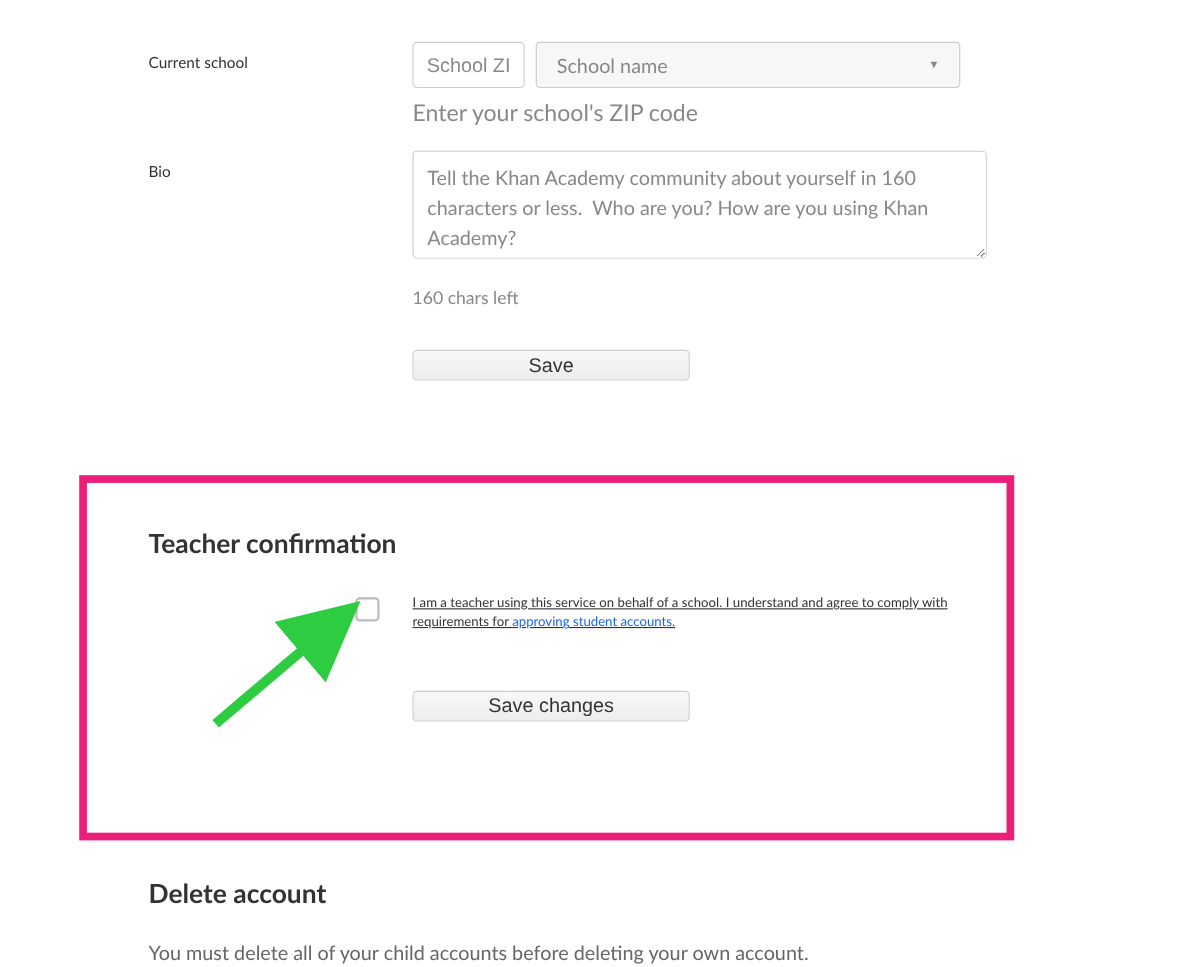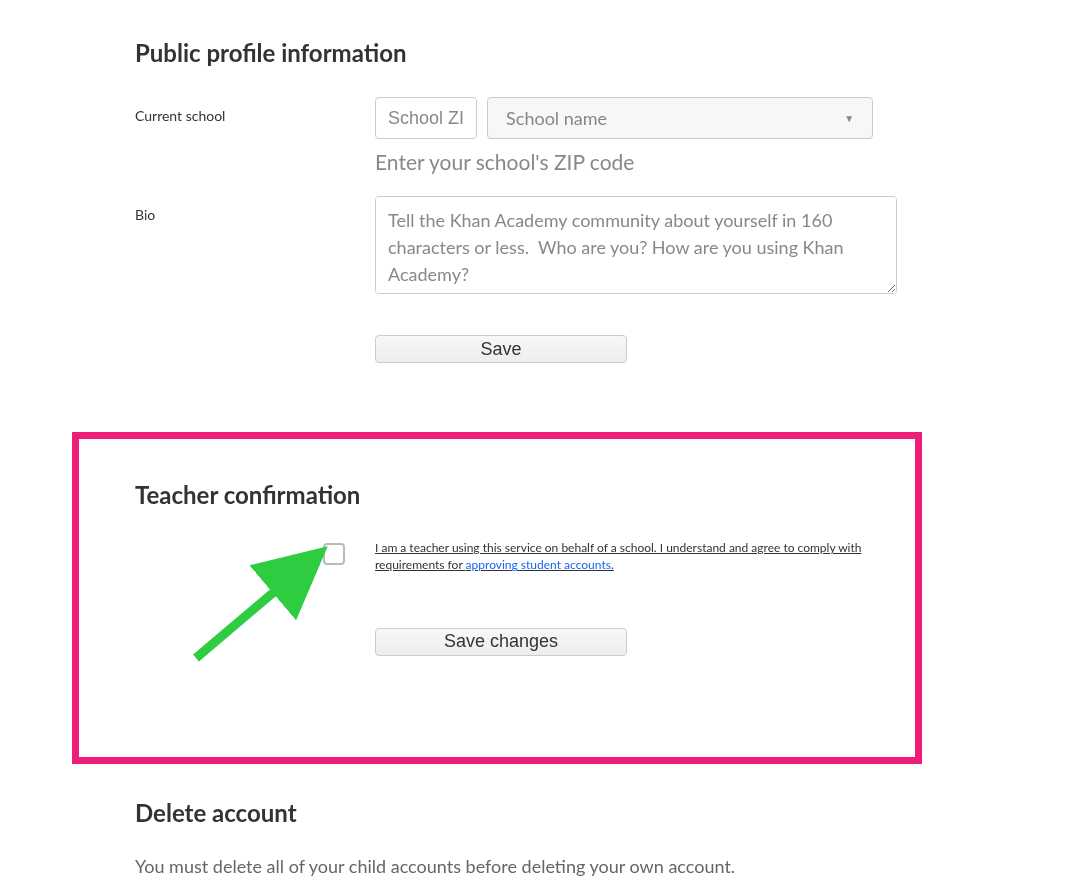--- a/index.html
+++ b/index.html
@@ -184,38 +184,38 @@
     position: absolute;
     left: 186px;
     top: 536px;
     pointer-events: none;
   }
 </style>
 </head>
 <body>
 
 <div class="section profile">
-  <h2 class="section-title">Public profile information</h2>
 
   <div class="form-row">
     <div class="form-label">Current school</div>
     <div class="form-field">
       <input type="text" class="zip-input" placeholder="School ZIP" style="">
       <span class="school-select">
         <span>School name</span>
         <span class="caret">▼</span>
       </span>
       <div class="helper-text">Enter your school's ZIP code</div>
     </div>
   </div>
 
   <div class="form-row" style="margin-top:22px">
     <div class="form-label">Bio</div>
     <div class="form-field">
       <textarea class="bio-textarea" placeholder="Tell the Khan Academy community about yourself in 160 characters or less.  Who are you? How are you using Khan Academy?" style=""></textarea>
+      <div class="chars-left">160 chars left</div>
       <button class="btn">Save</button>
     </div>
   </div>
 </div>
 
 <div class="highlight-box"></div>
 
 <div class="teacher-section">
   <h2 class="section-title">Teacher confirmation</h2>
 

